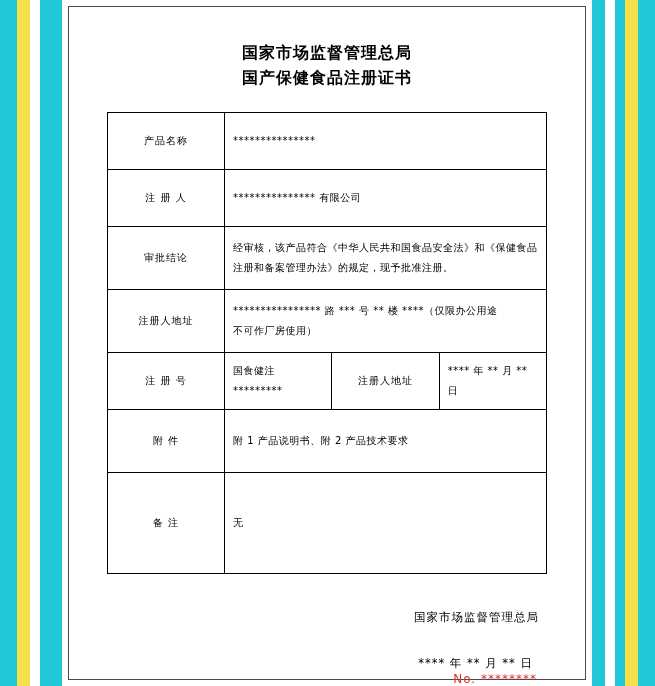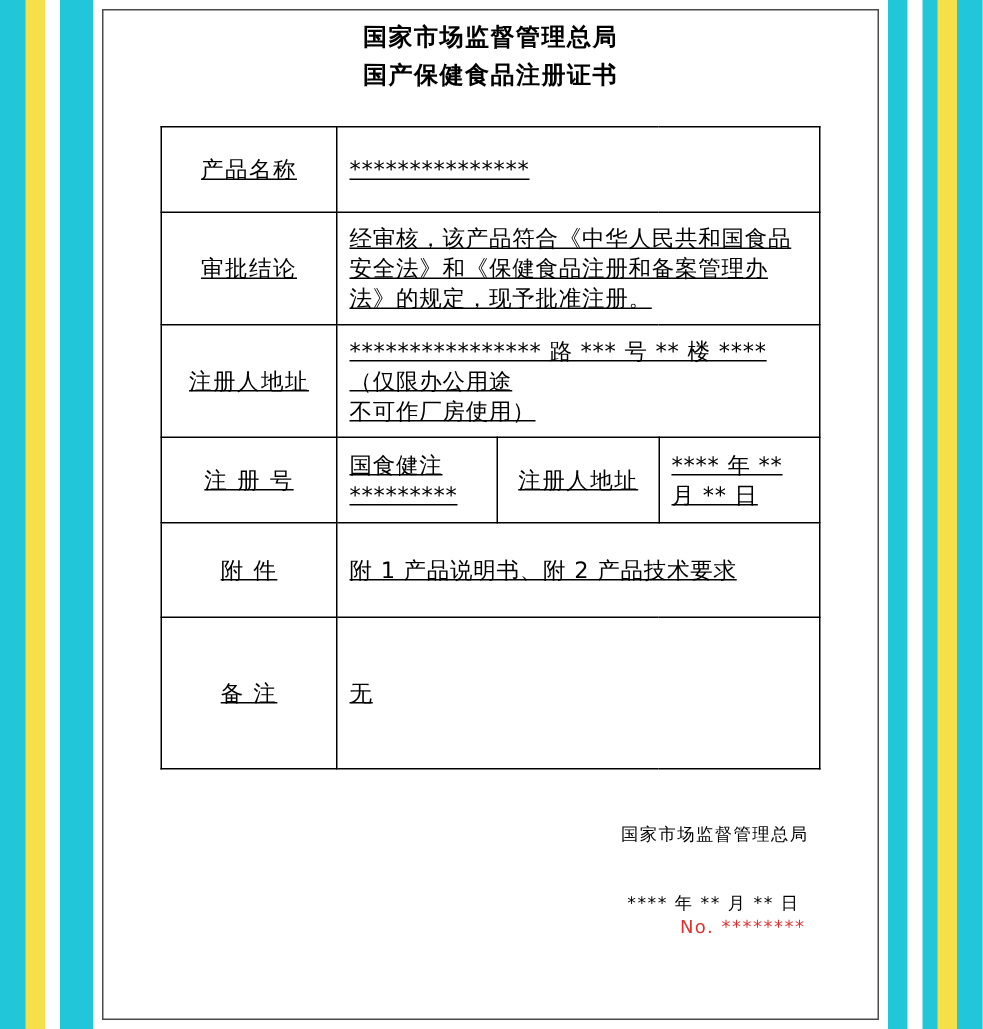--- a/index.html
+++ b/index.html
@@ -72,21 +72,21 @@
     border: 1px solid #4a4a4a;
     box-sizing: border-box;
   }
   #cert-inner {
     position: absolute;
     left: 0;
     top: 0;
     width: 530px;
     height: 686px;
     box-sizing: border-box;
-    padding: 8px 34px 10px 34px;
+    padding: 36px 34px 10px 34px;
   }
 
   .title-block {
     text-align: center;
     margin-top: 4px;
     margin-bottom: 22px;
   }
   .title-line {
     font-family: "DejaVu Sans", sans-serif;
     font-size: 16px;
@@ -98,26 +98,25 @@
 
   table#cert-table {
     border-collapse: collapse;
     width: 440px;
     margin: 0 auto;
     table-layout: fixed;
   }
   table#cert-table td {
     border: 1px solid #000000;
     font-family: "DejaVu Sans", sans-serif;
-    font-size: 15px;
+    font-size: 10px;
     color: #000000;
     padding: 7px 8px;
     vertical-align: middle;
     line-height: 20px;
-    text-decoration: underline;
   }
   td.label-cell {
     width: 100px;
     text-align: center;
     letter-spacing: 1px;
     font-size: 11.5px;
   }
   td.value-cell {
     text-align: left;
     letter-spacing: 0.5px;
@@ -249,20 +248,24 @@
         <div class="title-line">国家市场监督管理总局</div>
         <div class="title-line">国产保健食品注册证书</div>
       </div>
 
       <table id="cert-table">
         <tbody>
           <tr class="row-tall">
             <td class="label-cell">产品名称</td>
             <td class="value-cell value-indent" colspan="3">***************</td>
           </tr>
+          <tr class="row-tall">
+            <td class="label-cell">注 册 人</td>
+            <td class="value-cell value-indent" colspan="3">*************** 有限公司</td>
+          </tr>
           <tr class="row-tall2">
             <td class="label-cell">审批结论</td>
             <td class="value-cell justify-text" colspan="3">经审核，该产品符合《中华人民共和国食品安全法》和《保健食品注册和备案管理办法》的规定，现予批准注册。</td>
           </tr>
           <tr class="row-tall2">
             <td class="label-cell">注册人地址</td>
             <td class="value-cell value-indent" colspan="3">
               <div>**************** 路 *** 号 ** 楼 ****（仅限办公用途</div>
               <div>不可作厂房使用）</div>
             </td>

